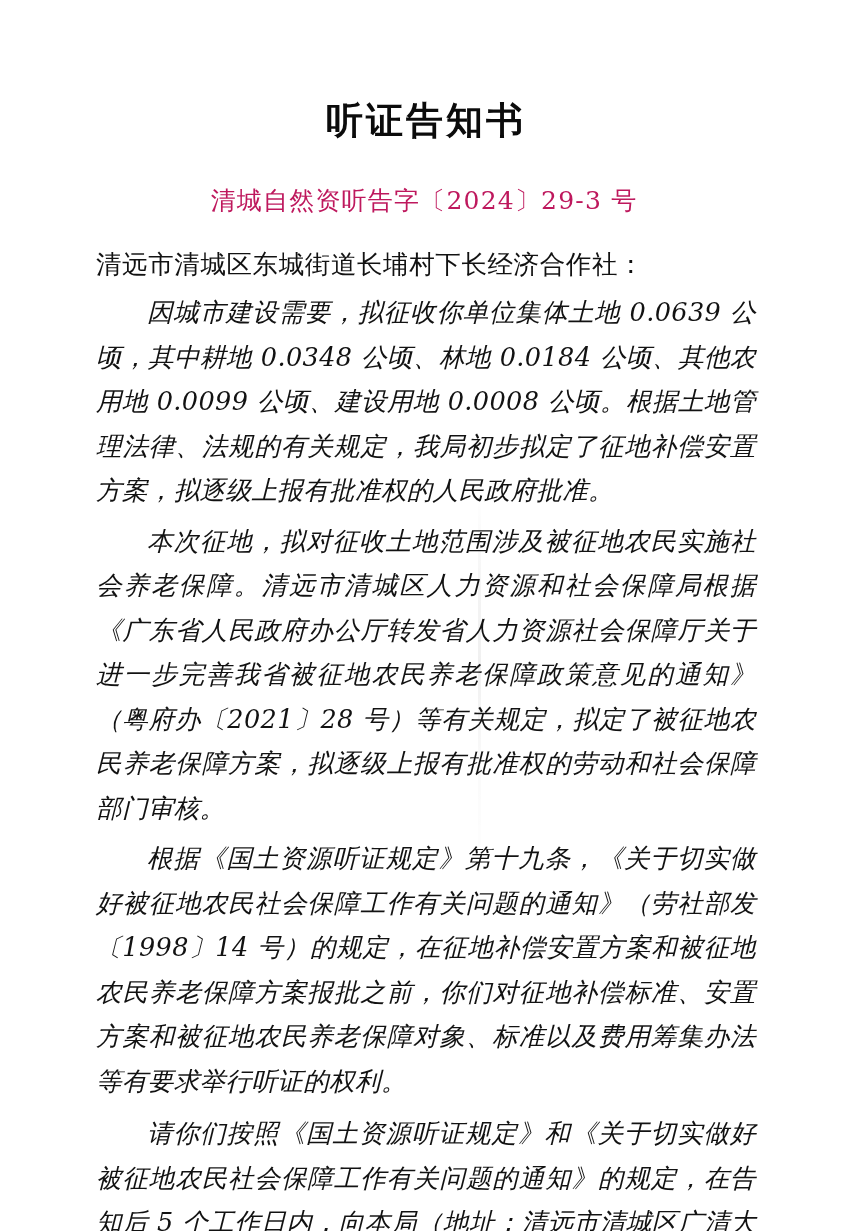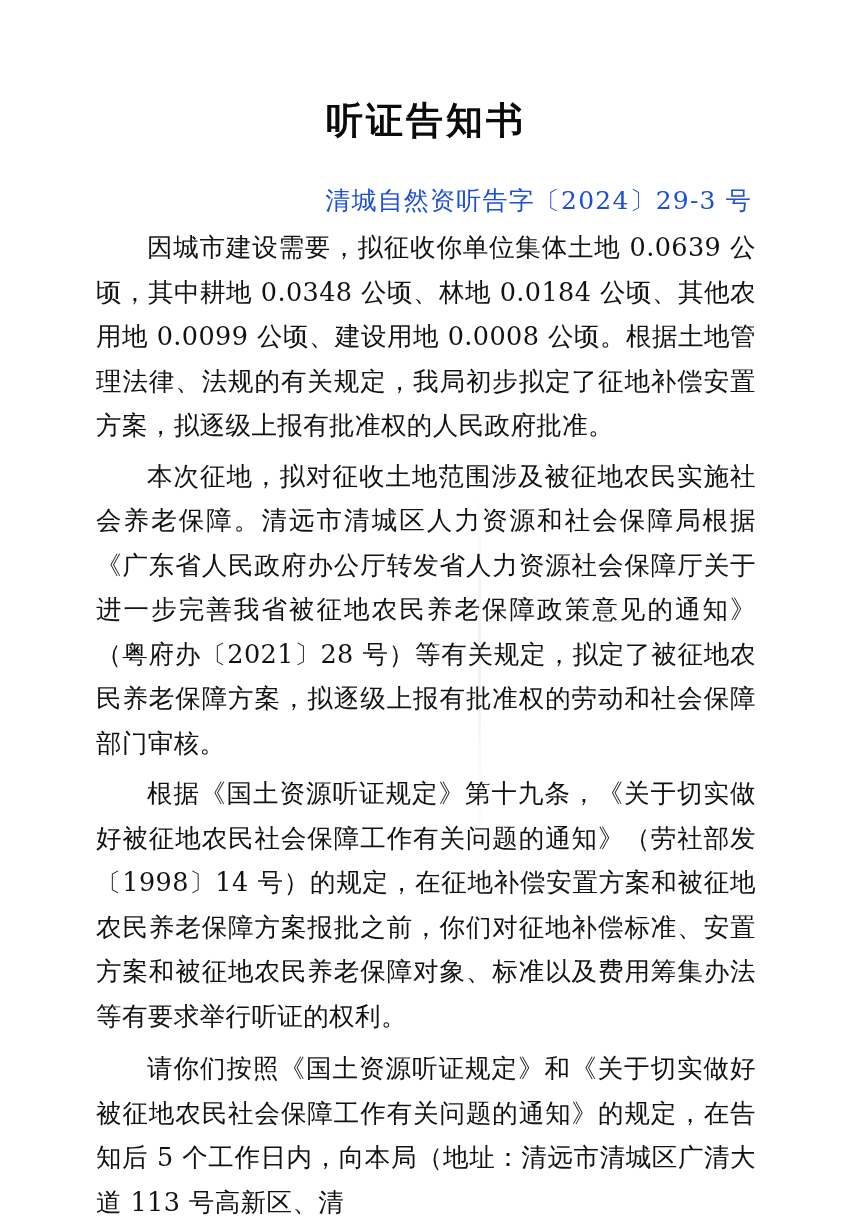--- a/index.html
+++ b/index.html
@@ -53,27 +53,27 @@
     font-weight: bold;
     font-size: 37px;
     letter-spacing: 3px;
     text-align: center;
     margin: 0;
     padding-top: 96px;
     color: #0b0b0b;
   }
 
   .doc-number {
-    text-align: right;
+    text-align: center;
     font-size: 25px;
     letter-spacing: 1.2px;
     margin: 0;
     padding-top: 38px;
     padding-right: 4px;
-    color: #1d4ed8;
+    color: #be185d;
   }
 
   .addressee {
     font-size: 25.5px;
     letter-spacing: 0.6px;
     margin: 0;
     padding-top: 30px;
     color: #121212;
   }
 
@@ -81,20 +81,21 @@
     font-size: 25.5px;
     line-height: 44.5px;
     letter-spacing: 0.4px;
     text-align: justify;
     text-align-last: left;
     text-justify: inter-character;
     margin: 0;
     padding-top: 8px;
     text-indent: 2em;
     color: #121212;
+    font-style: italic;
   }
 
   .para.tight {
     padding-top: 6px;
   }
 
   
   .para.clipped {
     padding-top: 8px;
   }
@@ -105,20 +106,21 @@
 <div class="page">
 
   <div class="fold-crease"></div>
 
   <div class="doc-body">
 
     <h1 class="doc-title">听证告知书</h1>
 
     <p class="doc-number">清城自然资听告字〔2024〕29-3 号</p>
 
+    <p class="addressee">清远市清城区东城街道长埔村下长经济合作社：</p>
 
     <p class="para">因城市建设需要，拟征收你单位集体土地 0.0639 公顷，其中耕地 0.0348 公顷、林地 0.0184 公顷、其他农用地 0.0099 公顷、建设用地 0.0008 公顷。根据土地管理法律、法规的有关规定，我局初步拟定了征地补偿安置方案，拟逐级上报有批准权的人民政府批准。</p>
 
     <p class="para tight">本次征地，拟对征收土地范围涉及被征地农民实施社会养老保障。清远市清城区人力资源和社会保障局根据《广东省人民政府办公厅转发省人力资源社会保障厅关于进一步完善我省被征地农民养老保障政策意见的通知》（粤府办〔2021〕28 号）等有关规定，拟定了被征地农民养老保障方案，拟逐级上报有批准权的劳动和社会保障部门审核。</p>
 
     <p class="para tight">根据《国土资源听证规定》第十九条，《关于切实做好被征地农民社会保障工作有关问题的通知》（劳社部发〔1998〕14 号）的规定，在征地补偿安置方案和被征地农民养老保障方案报批之前，你们对征地补偿标准、安置方案和被征地农民养老保障对象、标准以及费用筹集办法等有要求举行听证的权利。</p>
 
     <p class="para clipped">请你们按照《国土资源听证规定》和《关于切实做好被征地农民社会保障工作有关问题的通知》的规定，在告知后 5 个工作日内，向本局（地址：清远市清城区广清大道 113 号高新区、清</p>
 
   </div>

